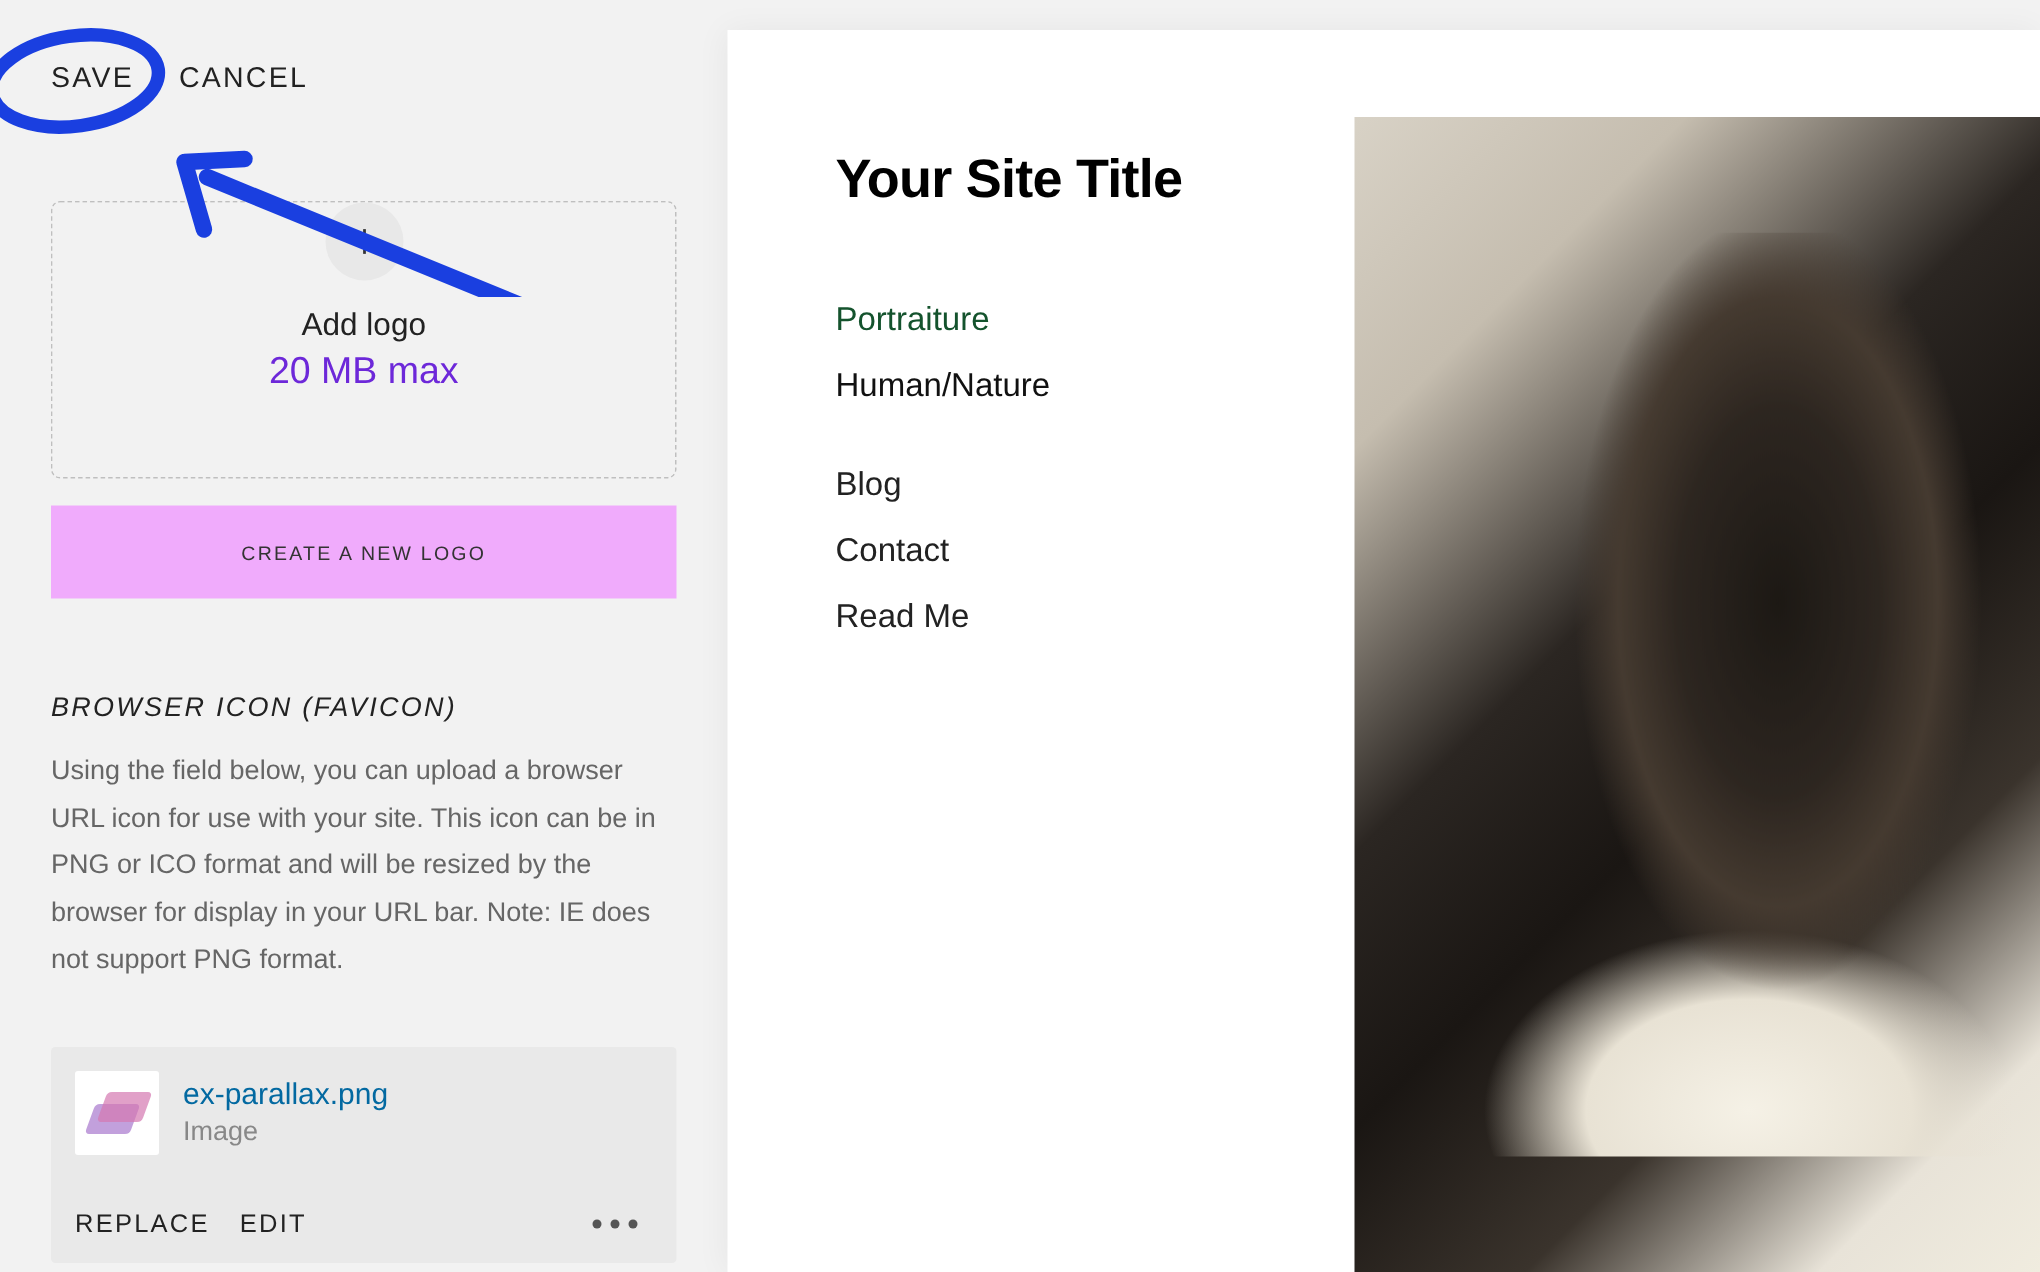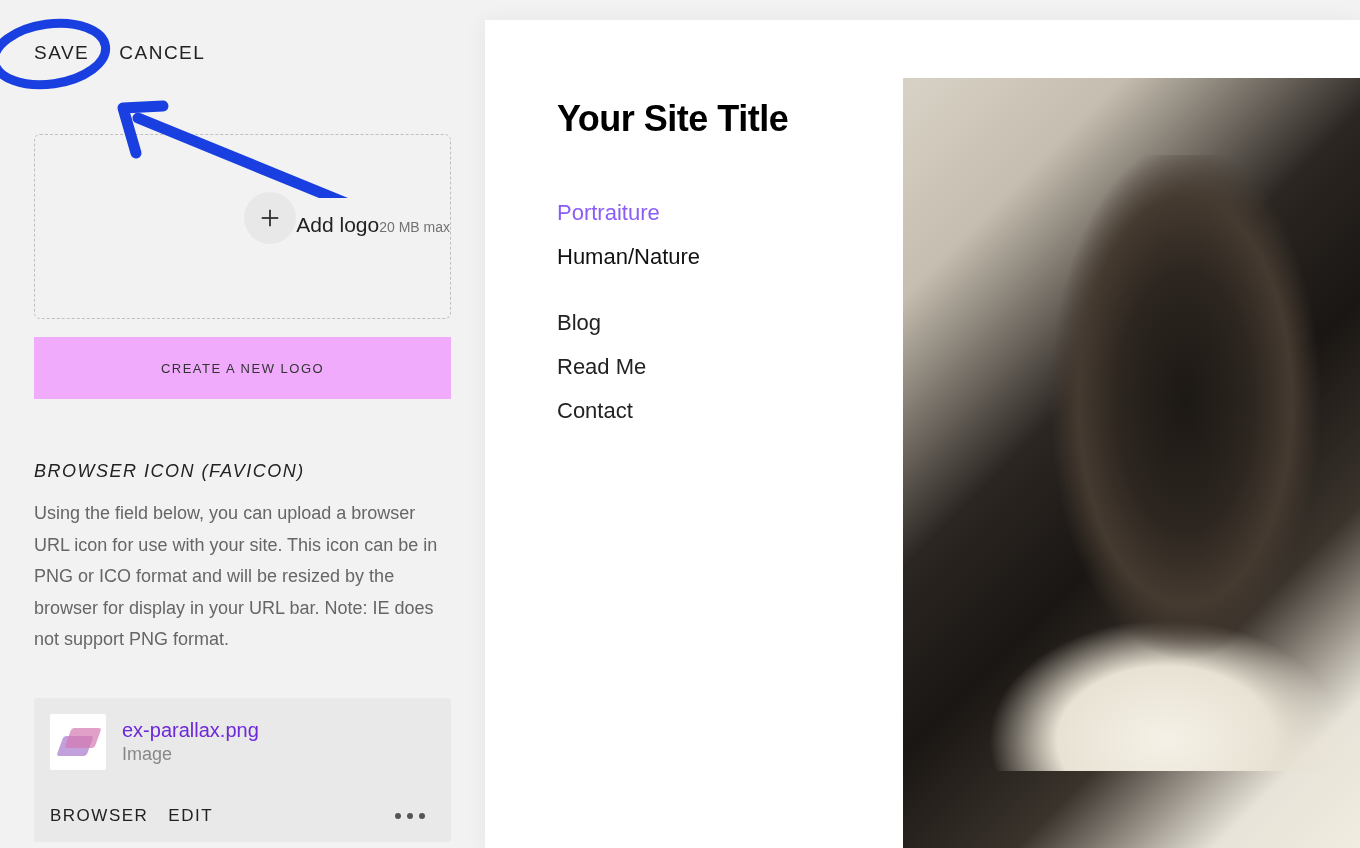--- a/index.html
+++ b/index.html
@@ -35,38 +35,38 @@
     }
     .sidebar-content {
       padding: 0 34px;
     }
     .upload-box {
       margin-top: 70px;
       border: 1px dashed #bfbfbf;
       border-radius: 6px;
       height: 185px;
       display: flex;
-      flex-direction: row;
-      align-items: center;
-      justify-content: flex-end;
+      flex-direction: column;
+      align-items: center;
+      justify-content: flex-start;
       cursor: pointer;
     }
     .plus-circle {
       width: 52px;
       height: 52px;
       border-radius: 50%;
       background: #e8e8e8;
       display: flex;
       align-items: center;
       justify-content: center;
       margin-bottom: 18px;
     }
     .plus-circle svg { width: 22px; height: 22px; }
     .upload-title { font-size: 21px; color: #222; margin-bottom: 4px; }
-    .upload-sub { font-size: 14px; color: #737373; }
+    .upload-sub { font-size: 25px; color: #6d28d9; }
     .create-logo-btn {
       margin-top: 18px;
       width: 100%;
       background: #f0abfc;
       border: none;
       height: 62px;
       font-size: 13px;
       letter-spacing: 1.5px;
       color: #333;
       cursor: pointer;
@@ -112,21 +112,21 @@
     }
     .pshape {
       position: absolute;
       width: 30px;
       height: 20px;
       transform: skewX(-20deg);
       border-radius: 3px;
     }
     .p1 { background: #b78fd6; bottom: 0; left: 0; opacity: 0.85; }
     .p2 { background: #d477b1; top: 0; left: 8px; opacity: 0.7; }
-    .file-name { font-size: 20px; color: #6d28d9; }
+    .file-name { font-size: 20px; color: #0369a1; }
     .file-type { font-size: 18px; color: #888; margin-top: 2px; }
     .file-actions {
       display: flex;
       justify-content: space-between;
       align-items: center;
       margin-top: 36px;
     }
     .file-actions-left { display: flex; gap: 20px; }
     .file-action-btn {
       background: none;
@@ -160,21 +160,21 @@
       padding: 78px 0 0 72px;
     }
     .site-title {
       font-size: 36px;
       font-weight: 700;
       letter-spacing: -0.5px;
       color: #000;
     }
     .nav-list { margin-top: 60px; list-style: none; }
     .nav-list li { font-size: 22px; margin-bottom: 18px; cursor: pointer; }
-    .nav-active { color: #8b5cf6; }
+    .nav-active { color: #14532d; }
     .nav-bold { font-weight: 400; color: #111; }
     .nav-gap { margin-top: 40px; }
     .nav-item { color: #222; font-weight: 400; }
     .hero-image {
       flex: 1;
       margin-top: 58px;
       background: linear-gradient(135deg, #d8d2c6 0%, #c5bdaf 18%, #2b2622 40%, #1a1613 55%, #3a332c 72%, #e8e3d8 88%, #f0ecdf 100%);
       position: relative;
       overflow: hidden;
     }
@@ -228,42 +228,42 @@
             <div class="pshape p2"></div>
           </div>
         </div>
         <div>
           <div class="file-name">ex-parallax.png</div>
           <div class="file-type">Image</div>
         </div>
       </div>
       <div class="file-actions">
         <div class="file-actions-left">
-          <button class="file-action-btn">BROWSER</button>
+          <button class="file-action-btn">REPLACE</button>
           <button class="file-action-btn">EDIT</button>
         </div>
         <button class="dots-btn">
           <span></span>
             <span></span>
             <span></span>
         </button>
       </div>
     </div>
   </div>
 </div>
 
 <div class="preview">
   <div class="preview-nav">
     <h1 class="site-title">Your Site Title</h1>
     <ul class="nav-list">
       <li class="nav-active">Portraiture</li>
       <li class="nav-bold">Human/Nature</li>
       <li class="nav-item nav-gap">Blog</li>
+      <li class="nav-item">Contact</li>
       <li class="nav-item">Read Me</li>
-      <li class="nav-item">Contact</li>
     </ul>
   </div>
   <div class="hero-image">
     <div class="face-silhouette"></div>
   </div>
 </div>
 
 <svg class="annotation" width="400" height="180">
   <ellipse cx="62" cy="36" rx="56" ry="30" fill="none" stroke="#1a3fe0" stroke-width="9" stroke-linecap="round" stroke-dasharray="300 60" transform="rotate(-8 62 36)"></ellipse>
   <path d="M 370 190 L 150 100" stroke="#1a3fe0" stroke-width="11" stroke-linecap="round" fill="none"></path>

